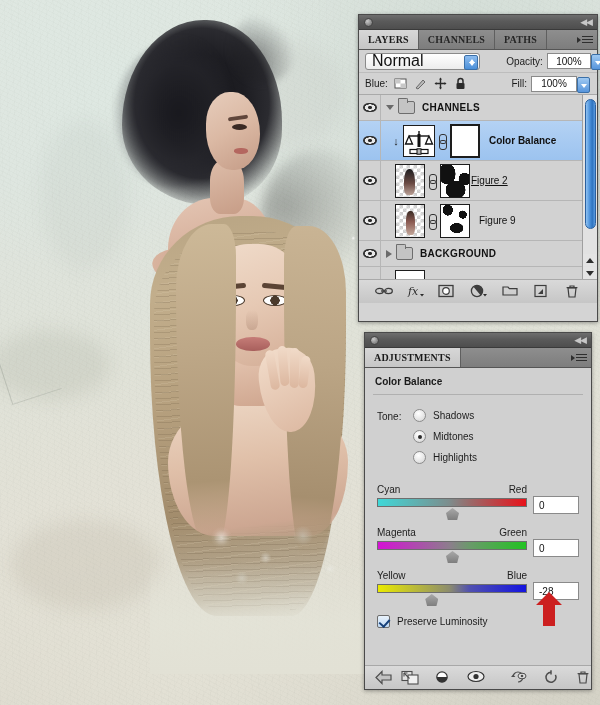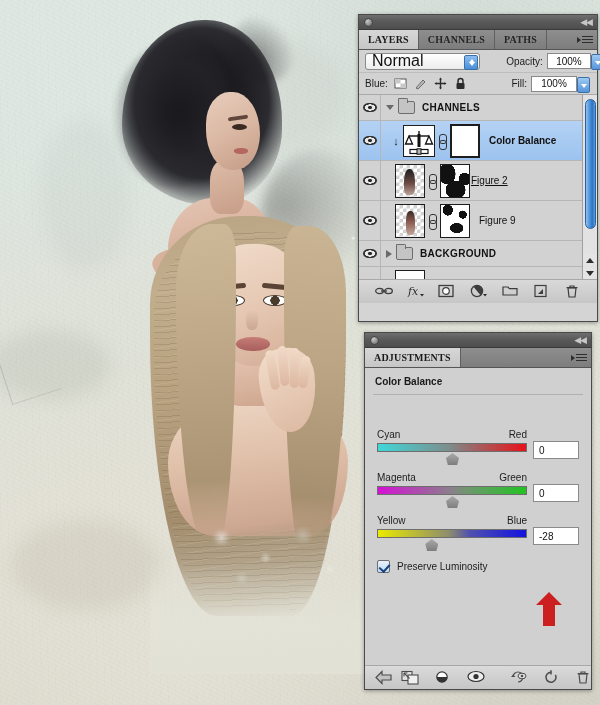--- a/index.html
+++ b/index.html
@@ -741,20 +741,37 @@
           <i class="pm2"></i>
           <i class="pm3"></i>
       </div>
     </div>
 
     <div class="adj-title">Color Balance</div>
     <div class="adj-sep"></div>
 
     <div class="adj-body">
 
+      <div class="tone-row">
+        <span class="tone-label">Tone:</span>
+        <div class="radio-group">
+          <label class="radio-item">
+            <span class="radio"></span>
+            <span class="radio-label">Shadows</span>
+          </label>
+          <label class="radio-item">
+            <span class="radio on"></span>
+            <span class="radio-label">Midtones</span>
+          </label>
+          <label class="radio-item">
+            <span class="radio"></span>
+            <span class="radio-label">Highlights</span>
+          </label>
+        </div>
+      </div>
 
       <div class="slider-block" style="margin-top:20px">
         <div class="slider-labels">
           <span>Cyan</span>
           <span>Red</span>
         </div>
         <div class="slider-track tr-cyan">
           <span class="slider-knob" style="left:calc(50% - 6px)"></span>
         </div>
         <div class="slider-value">

